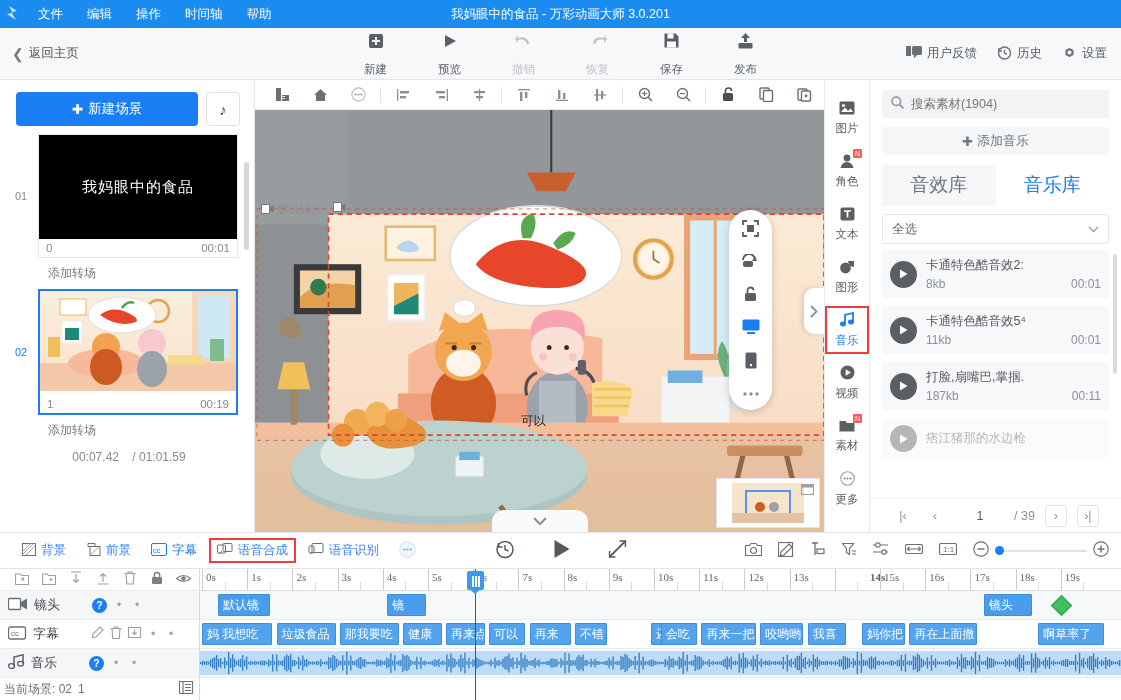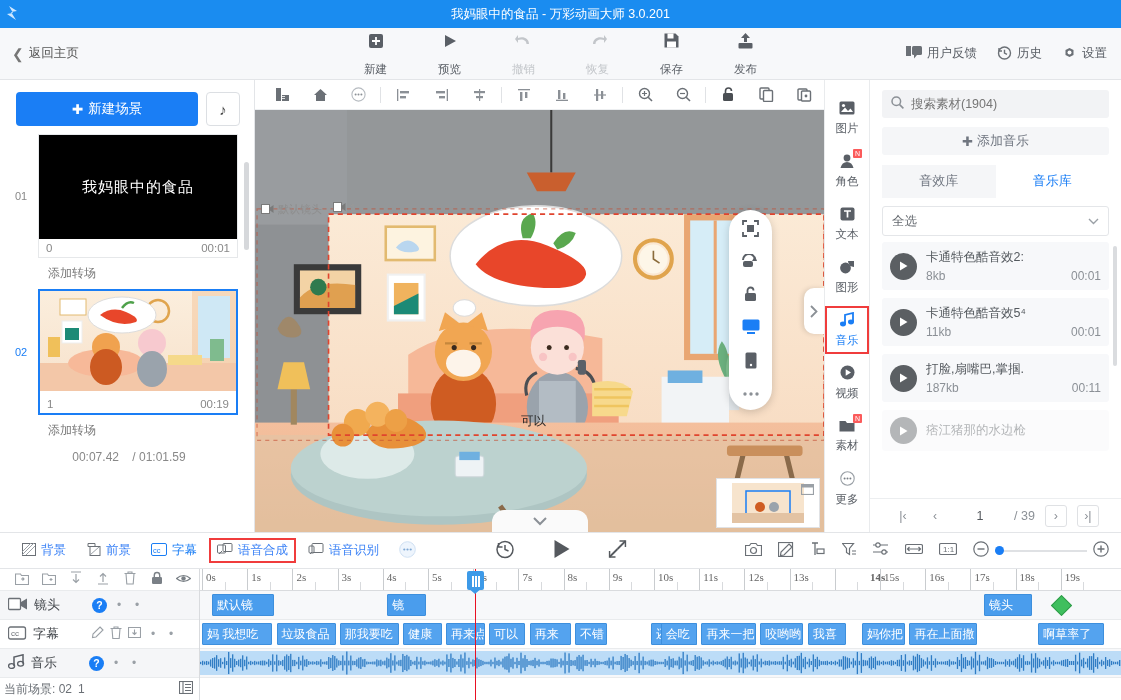--- a/index.html
+++ b/index.html
@@ -91,21 +91,21 @@
   .badge{ position:absolute; top:2px; right:7px; background:#fb5b5b; color:#fff; font-size:7px;
      line-height:9px; padding:0 2px; border-radius:1px;}
 
   
   .libpanel{ width:251px; flex:0 0 251px; display:flex; flex-direction:column; background:#fff;}
   .searchbox{ margin:10px 12px 0 12px; height:28px; background:#f2f3f5; border-radius:3px;
      display:flex; align-items:center; gap:7px; padding:0 9px; color:#9aa0a6; font-size:12.5px;}
   .addmusic{ margin:9px 12px 0 12px; height:28px; background:#f5f6f8; border-radius:3px;
      display:flex; align-items:center; justify-content:center; color:#707680; font-size:13px; gap:4px;}
   .libtabs{ display:flex; margin:10px 12px 0 12px; }
-  .libtab{ flex:1; text-align:center; padding:7px 0 8px 0; font-size:13px; color:#707680; background:#f5f6f8;}
+  .libtab{ flex:1; text-align:center; padding:7px 0 8px 0; font-size:19px; color:#707680; background:#f5f6f8;}
   .libtab.act{ color:#1a7ef5; background:#fff; }
   .selectbox{ margin:8px 12px 0 12px; height:30px; border:1px solid #e4e6e9; border-radius:3px;
      display:flex; align-items:center; justify-content:space-between; padding:0 9px; font-size:12.5px; color:#60656b;}
   .tracklist{ flex:1; overflow:hidden; margin-top:6px; padding:0 12px; position:relative;}
   .track{ display:flex; align-items:center; gap:9px; background:#f7f8fa; border-radius:3px;
      padding:7px 8px; margin-bottom:8px; }
   .play{ width:27px; height:27px; border-radius:50%; background:#5b5f63; flex:0 0 27px;
      display:flex; align-items:center; justify-content:center; color:#fff; font-size:9px; }
   .tinfo{ flex:1; min-width:0;}
   .tname{ font-size:12.5px; color:#54595e; white-space:nowrap; overflow:hidden; }
@@ -167,20 +167,27 @@
 </head>
 <body>
 
 <div class="app">
 
   <div class="titlebar">
     <div class="tb-logo">
       <svg width="12" height="14" viewBox="0 0 12 14">
           <path d="M2 0 L10 5 L4 6 L9 14 L0 8 L6 7 Z" fill="#cfe8ff"></path>
         </svg>
+    </div>
+    <div class="tb-menu">
+      <div class="mi">文件</div>
+      <div class="mi">编辑</div>
+      <div class="mi">操作</div>
+      <div class="mi">时间轴</div>
+      <div class="mi">帮助</div>
     </div>
     <div class="tb-title">我妈眼中的食品 - 万彩动画大师 3.0.201</div>
   </div>
 
   <div class="toolbar">
     <div class="back">
       <span class="chev">❮</span>
       <span>返回主页</span>
     </div>
     <div class="tb-center">
@@ -1142,21 +1149,21 @@
           <div class="rlab" style="left: 774.4px;">17s</div>
           <div class="rtick minor" style="left: 793px;"></div>
           <div class="rtick" style="left: 815.6px;"></div>
           <div class="rlab" style="left: 819.6px;">18s</div>
           <div class="rtick minor" style="left: 838.2px;"></div>
           <div class="rtick" style="left: 860.8px;"></div>
           <div class="rlab" style="left: 864.8px;">19s</div>
           <div class="rtick minor" style="left: 883.4px;"></div>
         </div>
       <div class="trow alt" id="row-camera">
-          <div class="clip" style="left: 12px; width: 62px;">默认镜</div>
+          <div class="clip" style="left: 18px; width: 52px;">默认镜</div>
           <div class="clip" style="left: 187.32px; width: 38.68px;">镜</div>
           <div class="clip" style="left: 783.96px; width: 47.72px;">镜头</div>
           <div class="diamond" style="left: 853.8px; top: 7px;"></div>
         </div>
       <div class="trow" id="row-sub">
           <div class="clip sub" style="left: 2px; width: 70.32px;">妈 我想吃</div>
           <div class="clip sub" style="left: 76.58px; width: 59.02px;">垃圾食品</div>
           <div class="clip sub" style="left: 139.86px; width: 59.02px;">那我要吃</div>
           <div class="clip sub" style="left: 203.14px; width: 38.68px;">健康</div>
           <div class="clip sub" style="left: 246.08px; width: 38.68px;">再来点</div>

